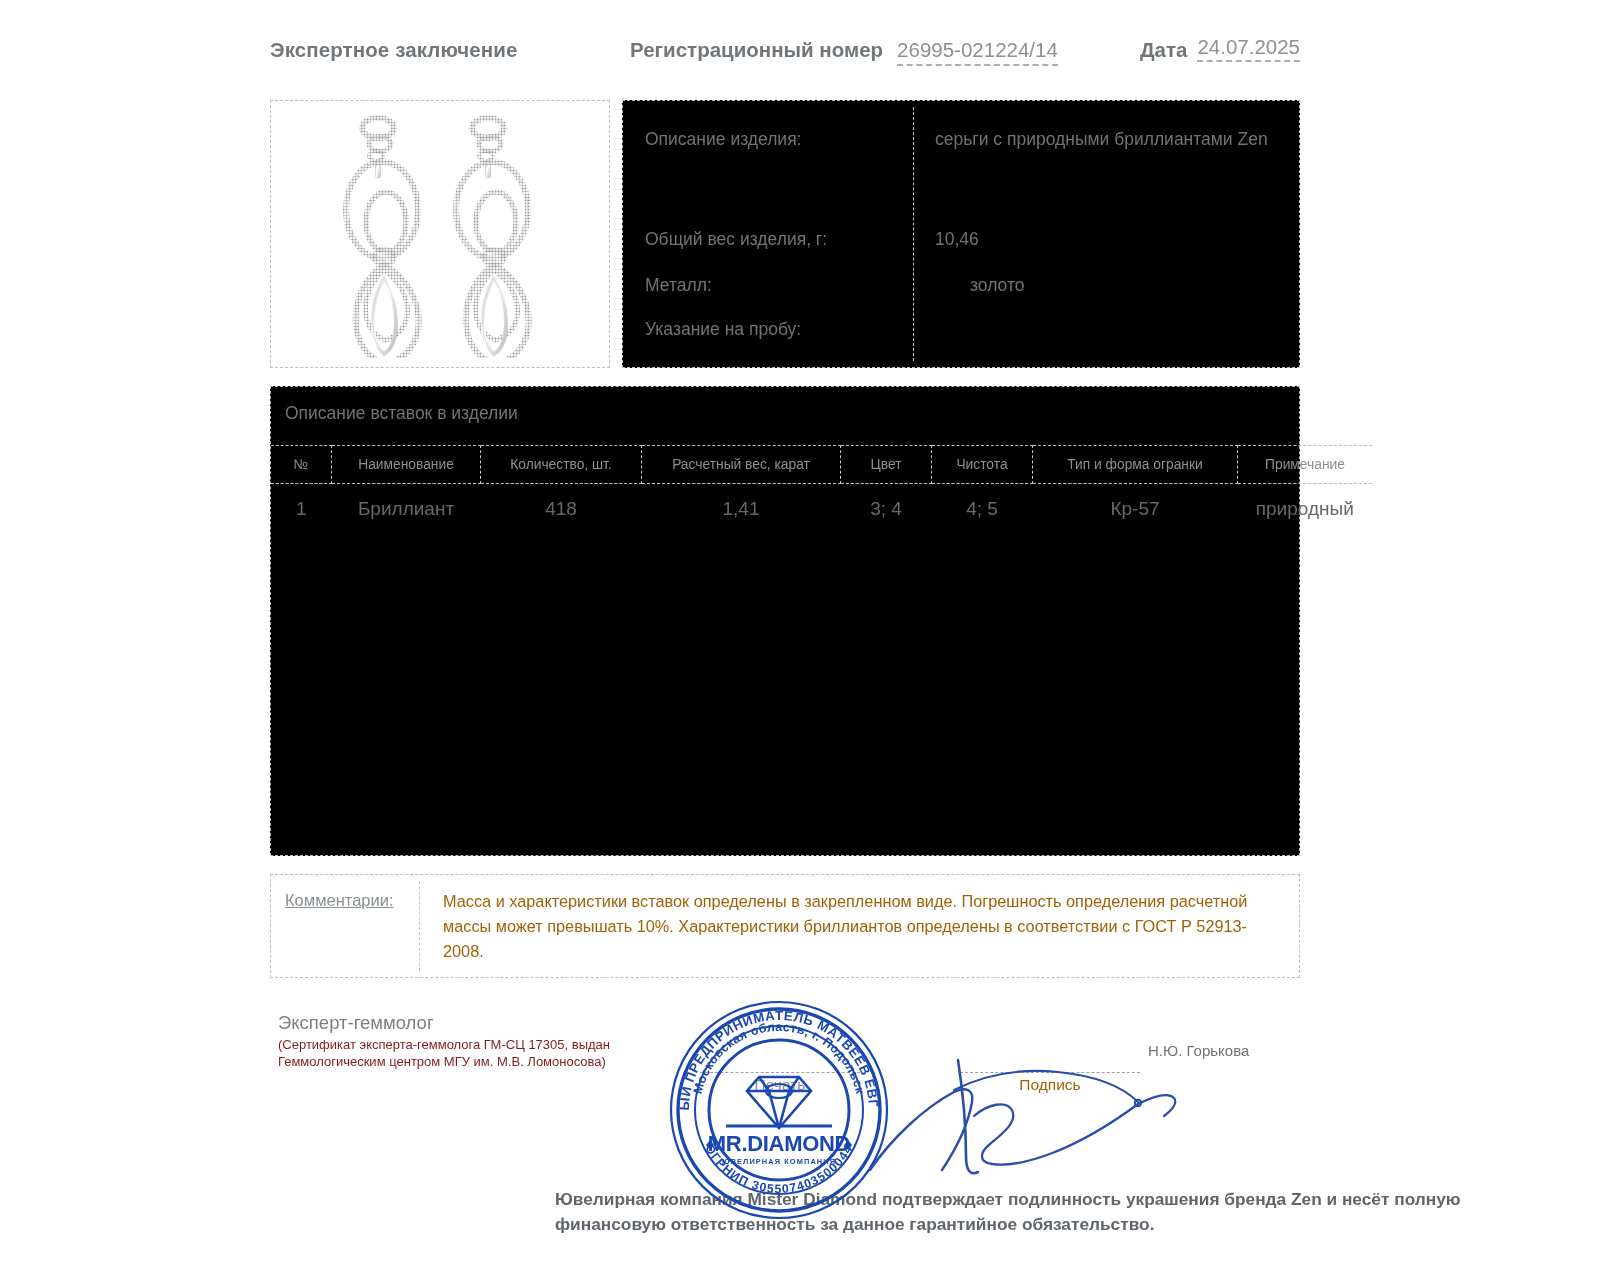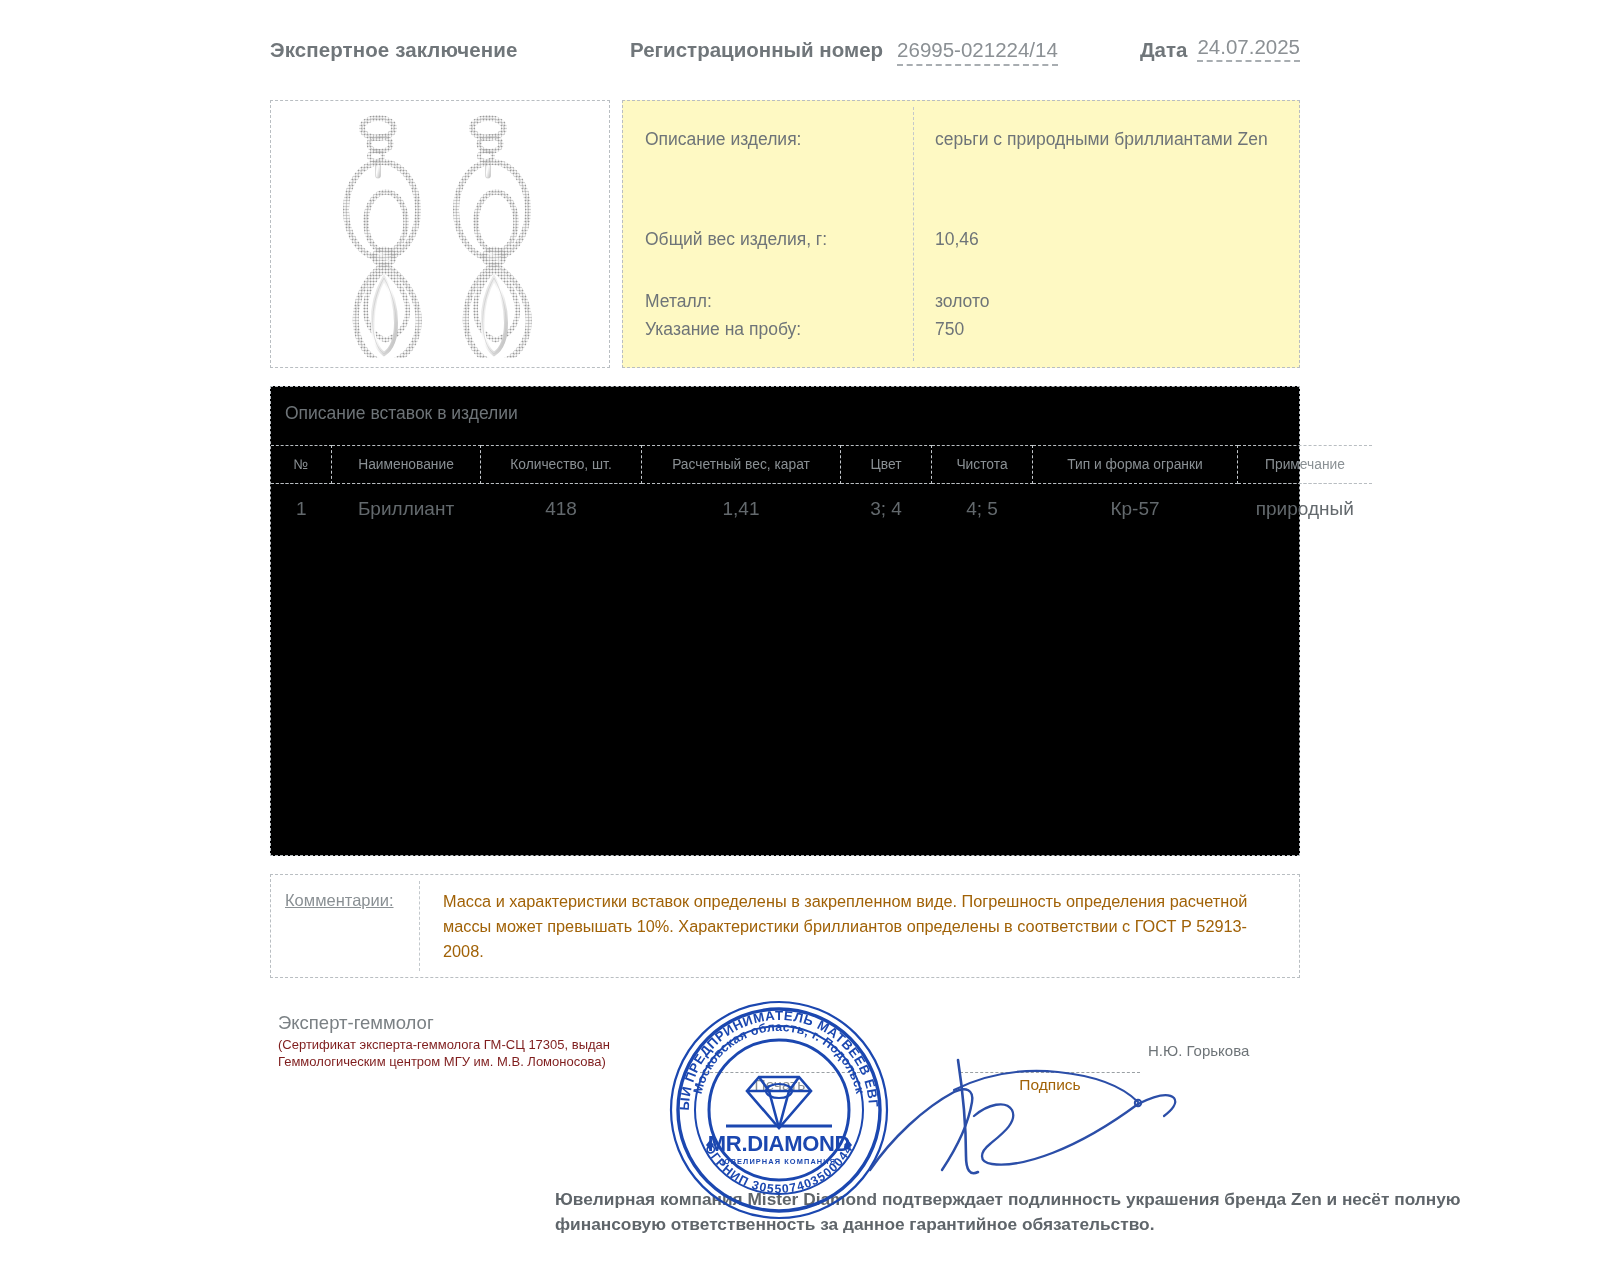--- a/index.html
+++ b/index.html
@@ -91,21 +91,21 @@
     justify-content: center;
   }
   .photo-box svg { display: block; }
 
   .props-box {
     position: absolute;
     left: 622px;
     top: 100px;
     width: 678px;
     height: 268px;
-    background: #fef9c3;
+    background: #000000;
   }
   .props-divider {
     position: absolute;
     left: 290px;
     top: 6px;
     bottom: 6px;
     width: 0;
     border-left: 1px dashed #c3c8cc;
   }
   .prop-row {
@@ -114,21 +114,21 @@
     right: 10px;
     display: flex;
     font-size: 17.5px;
     color: #6e7478;
     line-height: 1.45;
   }
   .prop-key { width: 268px; flex: none; }
   .prop-val { flex: 1; padding-left: 22px; }
   .r1 { top: 26px; }
   .r2 { top: 126px; }
-  .r3 { top: 188px; }
+  .r3 { top: 172px; gap: 35px; }
   .r4 { top: 216px; }
 
   
   .inserts-box {
     position: absolute;
     left: 270px;
     top: 386px;
     width: 1030px;
     height: 470px;
     background: #000000;
@@ -390,21 +390,20 @@
       <div class="prop-val">10,46</div>
     </div>
 
     <div class="prop-row r3">
       <div class="prop-key">Металл:</div>
       <div class="prop-val">золото</div>
     </div>
 
     <div class="prop-row r4">
       <div class="prop-key">Указание на пробу:</div>
-      <div class="prop-val">750</div>
     </div>
   </div>
 
   <div class="inserts-box box-dashed">
     <div class="inserts-title">Описание вставок в изделии</div>
     <div class="table-wrap">
       <table class="ins">
         <thead>
           <tr>
             <th class="col-n">№</th>

